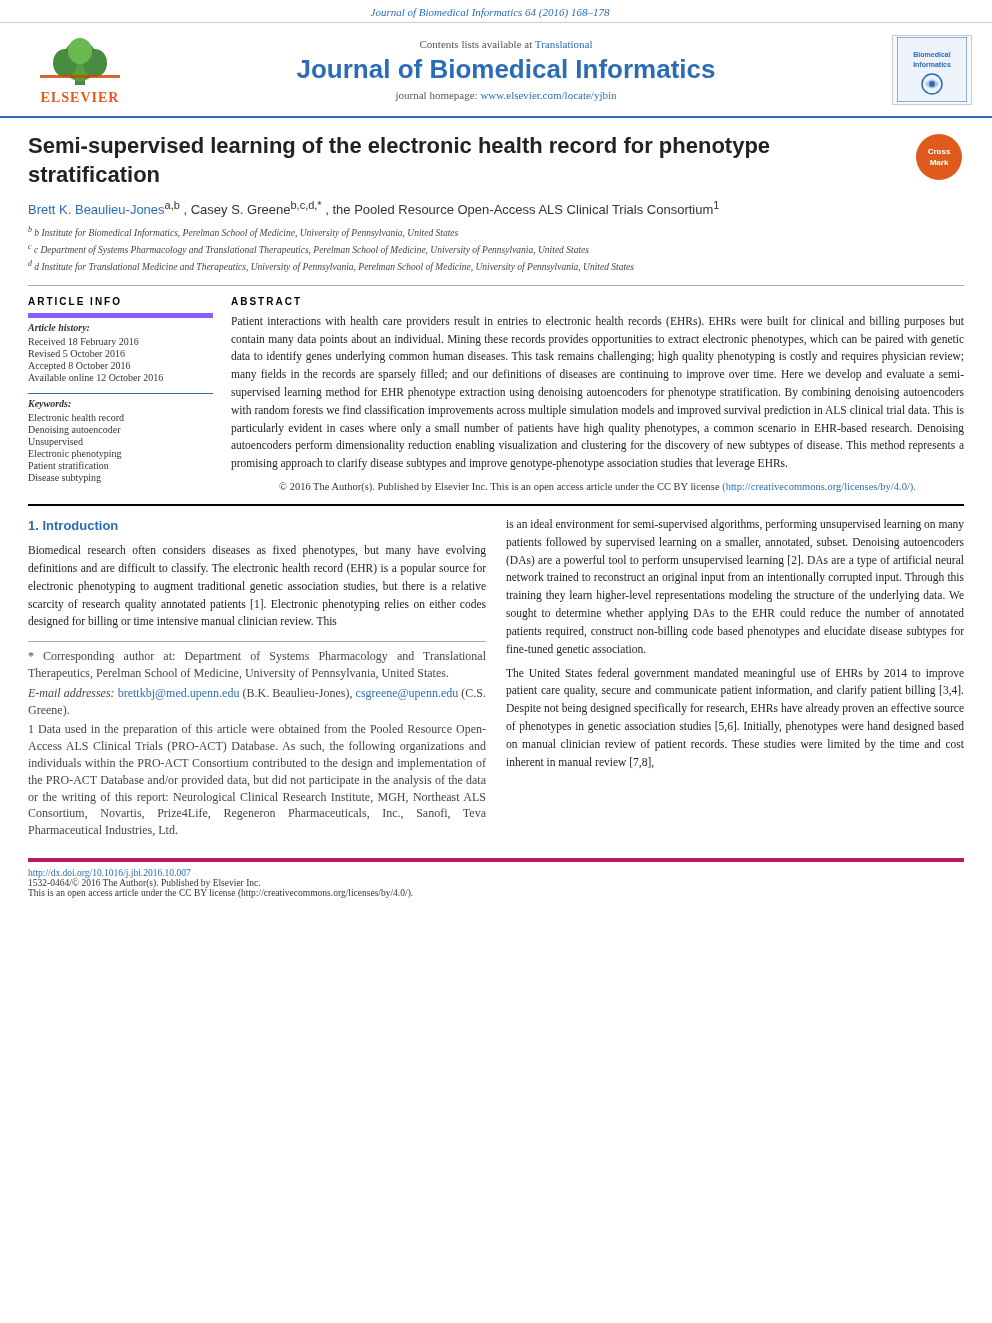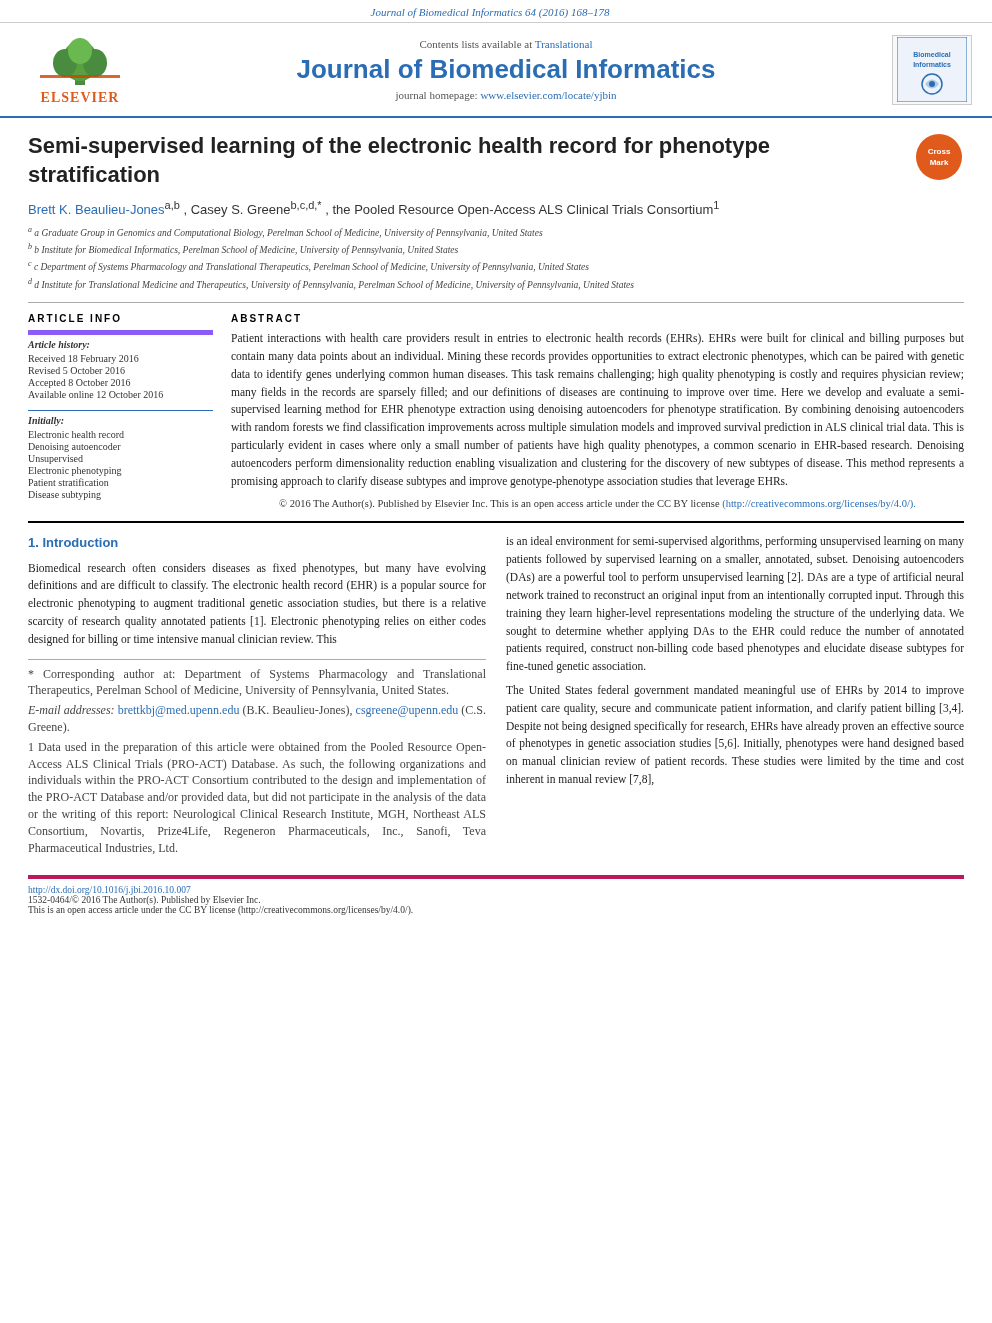--- a/index.html
+++ b/index.html
@@ -317,21 +317,20 @@
       </div>
     </div>
 
     <div class="authors-line">
       <a>Brett K. Beaulieu-Jones</a><span class="author-sup">a,b</span>
       <span>, Casey S. Greene</span><span class="author-sup">b,c,d,*</span>
       <span>, the Pooled Resource Open-Access ALS Clinical Trials Consortium</span><span class="author-sup">1</span>
     </div>
 
     <div class="affiliations">
-      <div><sup>a</sup> <span>a Graduate Group in Genomics and Computational Biology, Perelman School of Medicine, University of Pennsylvania, United States</span></div>
       <div><sup>b</sup> <span>b Institute for Biomedical Informatics, Perelman School of Medicine, University of Pennsylvania, United States</span></div>
       <div><sup>c</sup> <span>c Department of Systems Pharmacology and Translational Therapeutics, Perelman School of Medicine, University of Pennsylvania, United States</span></div>
       <div><sup>d</sup> <span>d Institute for Translational Medicine and Therapeutics, University of Pennsylvania, Perelman School of Medicine, University of Pennsylvania, United States</span></div>
     </div>
 
     <hr class="section-divider">
 
     <div class="article-body">
 
       <div class="article-info-col">
@@ -339,21 +338,21 @@
 
         <div class="article-history">
           <div class="history-label">Article history:</div>
           <div>Received 18 February 2016</div>
           <div>Revised 5 October 2016</div>
           <div>Accepted 8 October 2016</div>
           <div>Available online 12 October 2016</div>
         </div>
 
         <div class="keywords-section">
-          <div class="kw-label">Initially:</div>
+          <div class="kw-label">Keywords:</div>
           <div>Electronic health record</div>
           <div>Denoising autoencoder</div>
           <div>Unsupervised</div>
           <div>Electronic phenotyping</div>
           <div>Patient stratification</div>
           <div>Disease subtyping</div>
         </div>
       </div>
 
       <div class="abstract-col">

